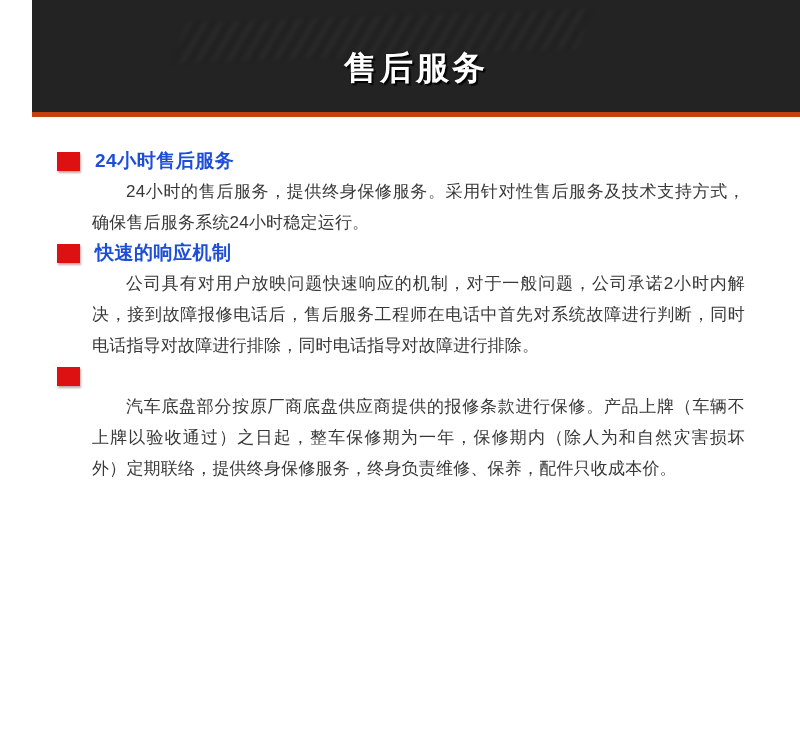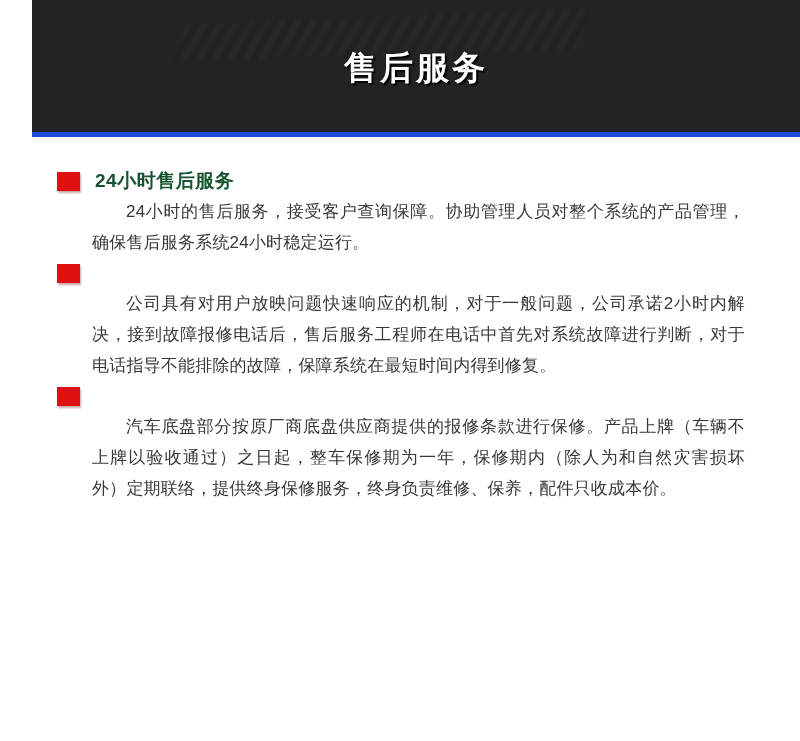--- a/index.html
+++ b/index.html
@@ -9,23 +9,23 @@
     height: 741px;
     background: #ffffff;
     font-family: "Liberation Sans", "DejaVu Sans", sans-serif;
     overflow: hidden;
   }
   .page { width: 800px; height: 741px; background: #ffffff; }
 
   
   .banner {
     position: relative;
-    height: 137px;
+    height: 117px;
     background: var(--header-bg, #232323);
-    border-bottom: 5px solid #1d4ed8;
+    border-bottom: 5px solid #c2410c;
     overflow: hidden;
     margin-left: 32px;
   }
   .banner-watermark {
     position: absolute;
     left: 150px; top: 16px;
     width: 400px; height: 40px;
     background: repeating-linear-gradient(105deg,
       rgba(255,255,255,0.05) 0 7px,
       rgba(0,0,0,0.12) 7px 15px);
@@ -58,21 +58,21 @@
   .bullet {
     flex: 0 0 auto;
     width: 23px; height: 19px;
     background: var(--accent, #dd1111);
     box-shadow: 1px 2px 2px rgba(90,0,0,0.35);
   }
   .sec-title {
     margin: 0;
     font-size: 19px;
     font-weight: bold;
-    color: #14532d;
+    color: #1d4ed8;
     letter-spacing: 0.5px;
     line-height: 22px;
   }
   .para {
     margin: 2px 0 4px 35px;
     font-size: 17px;
     line-height: 31px;
     color: #383838;
     text-align: justify;
     text-indent: 2em;
@@ -89,31 +89,32 @@
     <h1 class="banner-title">售后服务</h1>
   </header>
 
   <main class="content">
 
     <section class="sec">
       <div class="sec-head">
         <span class="bullet"></span>
         <h2 class="sec-title">24小时售后服务</h2>
       </div>
-      <p class="para">24小时的售后服务，接受客户查询保障。协助管理人员对整个系统的产品管理，确保售后服务系统24小时稳定运行。</p>
+      <p class="para">24小时的售后服务，提供终身保修服务。采用针对性售后服务及技术支持方式，确保售后服务系统24小时稳定运行。</p>
     </section>
 
     <section class="sec">
     </section>
 
     <section class="sec">
       <div class="sec-head">
         <span class="bullet"></span>
+        <h2 class="sec-title">快速的响应机制</h2>
       </div>
-      <p class="para">公司具有对用户放映问题快速响应的机制，对于一般问题，公司承诺2小时内解决，接到故障报修电话后，售后服务工程师在电话中首先对系统故障进行判断，对于电话指导不能排除的故障，保障系统在最短时间内得到修复。</p>
+      <p class="para">公司具有对用户放映问题快速响应的机制，对于一般问题，公司承诺2小时内解决，接到故障报修电话后，售后服务工程师在电话中首先对系统故障进行判断，同时电话指导对故障进行排除，同时电话指导对故障进行排除。</p>
     </section>
 
     <section class="sec">
       <div class="sec-head">
         <span class="bullet"></span>
       </div>
       <p class="para">汽车底盘部分按原厂商底盘供应商提供的报修条款进行保修。产品上牌（车辆不上牌以验收通过）之日起，整车保修期为一年，保修期内（除人为和自然灾害损坏外）定期联络，提供终身保修服务，终身负责维修、保养，配件只收成本价。</p>
     </section>
 
   </main>

